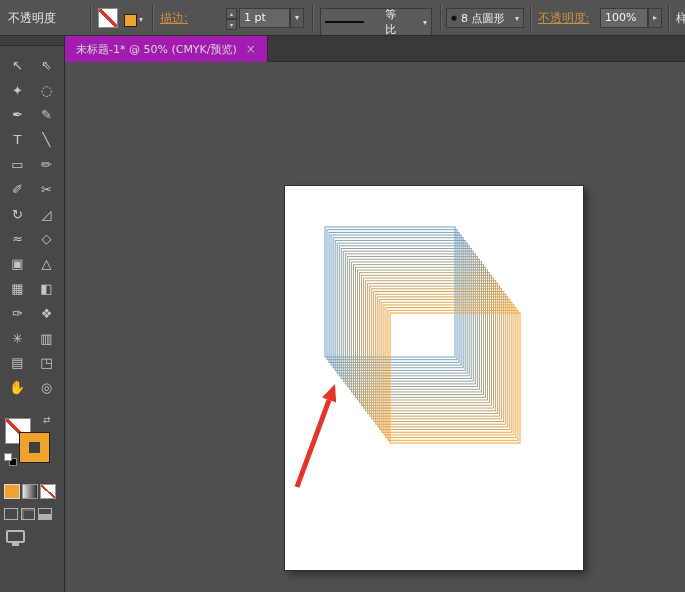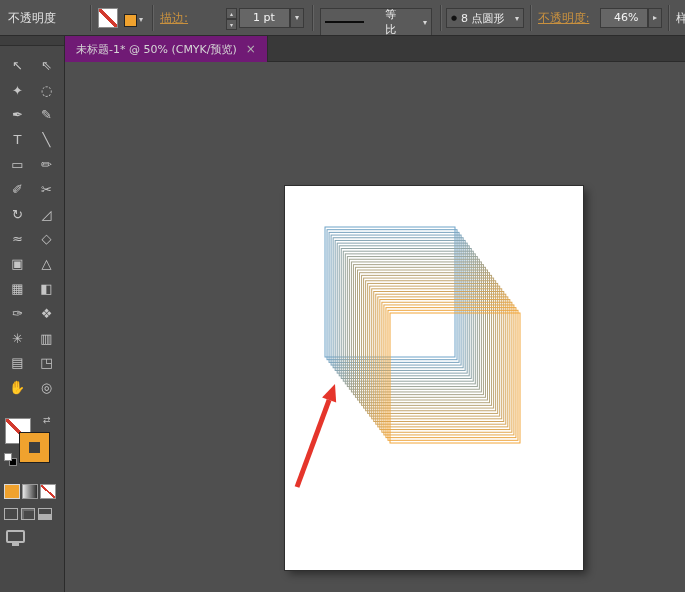--- a/index.html
+++ b/index.html
@@ -13,36 +13,36 @@
   .status{position:absolute;left:8px;top:10px;font-size:12px;color:#e2e2e2;}
   .fillsw{position:absolute;left:98px;top:8px;width:20px;height:20px;border:1px solid #8d8d8d;
     background:linear-gradient(to top right,transparent calc(50% - 1.5px),#d23a2e calc(50% - 1.5px),#d23a2e calc(50% + 1.5px),transparent calc(50% + 1.5px)),#fff;}
   .strokesw{position:absolute;left:124px;top:14px;width:13px;height:13px;background:#f0a22e;border:1px solid #232323;}
   .swdd{position:absolute;left:139px;top:15px;font-size:8px;color:#cfcfcf;}
   .link{font-size:12px;color:#c9913f;text-decoration:underline;position:absolute;top:10px;cursor:pointer;}
   .strokeL{left:160px;}
   .opL{left:538px;font-family:Liberation Serif, serif;}
   .stepper{position:absolute;left:226px;top:8px;width:11px;height:20px;display:flex;flex-direction:column;}
   .stepbtn{flex:1;font-size:6px;line-height:9px;text-align:center;color:#d8d8d8;background:#5d5d5d;border:1px solid #3a3a3a;}
-  .field{position:absolute;top:8px;height:20px;background:#666;border:1px solid #3a3a3a;color:#f4f4f4;font-size:11px;line-height:18px;padding:0 13px;}
+  .field{position:absolute;top:8px;height:20px;background:#666;border:1px solid #3a3a3a;color:#f4f4f4;font-size:11px;line-height:18px;padding:0 4px;}
   .wfield{left:239px;width:51px;}
   .ofield{left:600px;width:48px;}
   .ddbtn{position:absolute;top:8px;height:20px;width:14px;background:#585858;border:1px solid #3a3a3a;color:#d8d8d8;font-size:8px;line-height:18px;text-align:center;}
   .wdd{left:290px;}
   .odd{left:648px;}
   .profile{position:absolute;left:320px;top:8px;width:112px;height:28px;background:#5a5a5a;border:1px solid #3a3a3a;display:flex;align-items:center;gap:21px;padding:0 4px;font-size:11px;color:#eee;}
   .plinegfx{display:inline-block;width:52px;height:2px;background:#0c0c0c;}
   .profile .dd,.brush .dd{font-size:8px;color:#d8d8d8;margin-left:auto;}
   .brush{position:absolute;left:446px;top:8px;width:78px;height:20px;background:#5a5a5a;border:1px solid #3a3a3a;display:flex;align-items:center;gap:4px;padding:0 4px;font-size:11px;color:#eee;}
   .bdot{font-size:7px;color:#111;}
   .styleL{position:absolute;left:676px;top:10px;font-size:12px;color:#e2e2e2;}
 
   
   .tabbar{position:absolute;left:65px;top:36px;width:620px;height:26px;background:#393939;border-bottom:1px solid #2b2b2b;z-index:5;}
-  .tab{position:absolute;left:0;top:0;height:26px;background:#701a75;border-right:1px solid #2b2b2b;display:flex;align-items:center;gap:9px;padding:0 11px;font-size:11px;color:#d6d6d6;cursor:pointer;}
+  .tab{position:absolute;left:0;top:0;height:26px;background:#a21caf;border-right:1px solid #2b2b2b;display:flex;align-items:center;gap:9px;padding:0 11px;font-size:11px;color:#d6d6d6;cursor:pointer;}
   .tclose{color:#b3b3b3;font-size:12px;}
 
   
   .toolbar{position:absolute;left:0;top:36px;width:65px;height:556px;background:#484848;border-right:1px solid #2b2b2b;z-index:6;}
   .tphead{height:10px;background:#3e3e3e;border-bottom:1px solid #2d2d2d;}
   .tgrid{width:58px;margin:7px auto 0;display:grid;grid-template-columns:1fr 1fr;grid-auto-rows:24.8px;}
   .tool{display:flex;align-items:center;justify-content:center;font-size:13px;color:#c6c6c6;cursor:pointer;}
   .fswidget{position:absolute;left:5px;top:382px;width:50px;height:50px;}
   .fillbox{position:absolute;left:0;top:0;width:26px;height:26px;border:1px solid #8d8d8d;z-index:1;
     background:linear-gradient(to top right,transparent calc(50% - 1.5px),#d23a2e calc(50% - 1.5px),#d23a2e calc(50% + 1.5px),transparent calc(50% + 1.5px)),#fff;}
@@ -94,21 +94,21 @@
     <span class="dd">▾</span>
   </span>
   <i class="sep s4"></i>
   <span class="brush">
     <span class="bdot">●</span>
     <span>8 点圆形</span>
     <span class="dd">▾</span>
   </span>
   <i class="sep s5"></i>
   <a class="link opL">不透明度:</a>
-  <span class="field ofield">46%</span>
+  <span class="field ofield">100%</span>
   <span class="ddbtn odd">▸</span>
   <i class="sep s6"></i>
   <span class="styleL">样</span>
 </div>
 
 <div class="tabbar">
   <div class="tab">
     <span>未标题-1* @ 50% (CMYK/预览)</span>
     <span class="tclose">×</span>
   </div>

